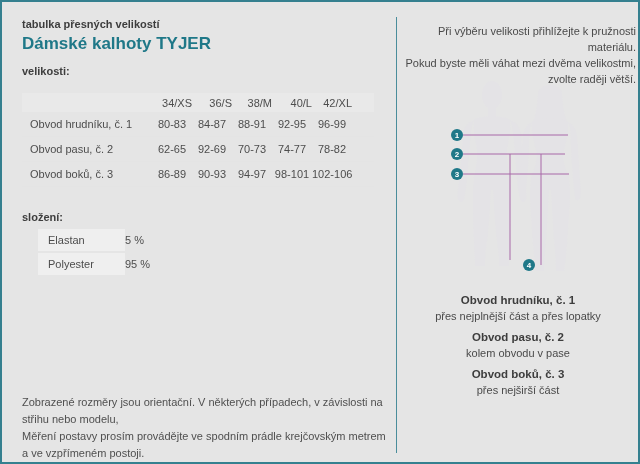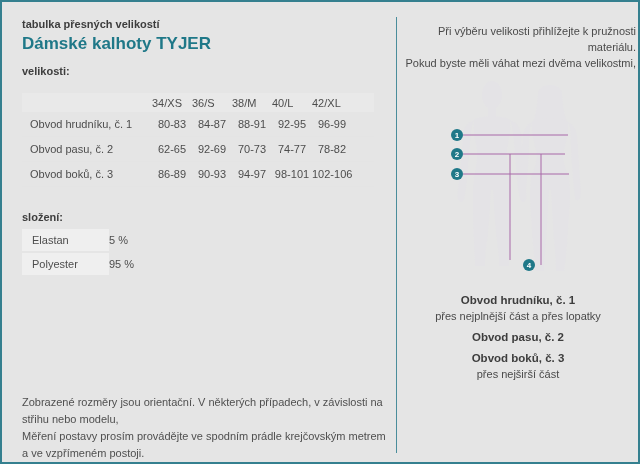--- a/index.html
+++ b/index.html
@@ -29,29 +29,29 @@
   table.size-table {
     position:absolute; left:20px; top:91px;
     width:352px; border-collapse:collapse;
     font-size:11px; color:#4d4d4d; table-layout:fixed;
   }
   table.size-table col.c-label  { width:130px; }
   table.size-table col.c-size   { width:40px; }
   table.size-table col.c-spacer { width:22px; }
   table.size-table th {
     background:#e9e9e9; font-weight:normal; color:#4d4d4d;
-    height:19px; padding:0; text-align:left; white-space:nowrap;
+    height:19px; padding:0; text-align:right; white-space:nowrap;
   }
   table.size-table td {
     height:24px; padding:0; text-align:center;
     border-bottom:1px solid #e4e4e4; white-space:nowrap;
   }
   table.size-table td.rowhead { text-align:left; padding-left:8px; }
 
-  .comp-rows { position:absolute; left:20px; top:227px; width:300px; }
+  .comp-rows { position:absolute; left:36px; top:227px; width:300px; }
   .comp-row { position:relative; height:22px; margin-bottom:2px; }
   .comp-mat {
     position:absolute; left:0; top:0; width:77px; height:22px;
     background:#efefef; line-height:22px; padding-left:10px;
     font-size:11px; color:#4d4d4d;
   }
   .comp-pct { position:absolute; left:87px; top:0; line-height:22px; font-size:11px; color:#4d4d4d; }
 
   .notes {
     position:absolute; left:20px; top:392px; width:370px;
@@ -158,20 +158,21 @@
     <div>Zobrazené rozměry jsou orientační. V některých případech, v závislosti na střihu nebo modelu,</div>
     <div>Měření postavy prosím provádějte ve spodním prádle krejčovským metrem a ve vzpřímeném postoji.</div>
 
   </div>
 
   <div class="divider"></div>
 
   <div class="advice">
     <div>Při výběru velikosti přihlížejte k pružnosti materiálu.</div>
     <div>Pokud byste měli váhat mezi dvěma velikostmi,</div>
+    <div>zvolte raději větší.</div>
   </div>
 
   <div class="figure-wrap">
     <svg width="225" height="200" viewBox="0 0 225 200" xmlns="http://www.w3.org/2000/svg">
 
       <g fill="#e4e3e6">
         <ellipse cx="82" cy="17" rx="10" ry="14"></ellipse>
         <rect x="78" y="26" width="8" height="14"></rect>
         <path d="M 64 42 C 70 37 94 37 100 42 C 101 52 99 62 97 71 C 96 79 98 89 100 99 L 101 112 L 63 112 L 64 99 C 66 89 68 79 67 71 C 65 62 63 52 64 42 Z"></path>
         <path d="M 64 42 C 58 44 54 49 53 56 C 52 70 51 86 49 102 C 48 112 47 118 48 121 C 49 125 53 125 54 121 C 56 113 57 101 58 89 C 59 77 60 60 62 48 Z"></path>
@@ -211,20 +212,21 @@
     </svg>
   </div>
 
   <div class="legend">
     <div>
       <div class="m-name">Obvod hrudníku, č. 1</div>
       <div class="m-desc">přes nejplnější část a přes lopatky</div>
     </div>
     <div>
       <div class="m-name">Obvod pasu, č. 2</div>
+      <div class="m-desc">kolem obvodu v pase</div>
     </div>
     <div>
       <div class="m-name">Obvod boků, č. 3</div>
       <div class="m-desc">přes nejširší část</div>
     </div>
   </div>
 
 </div>
 
 </body></html>

